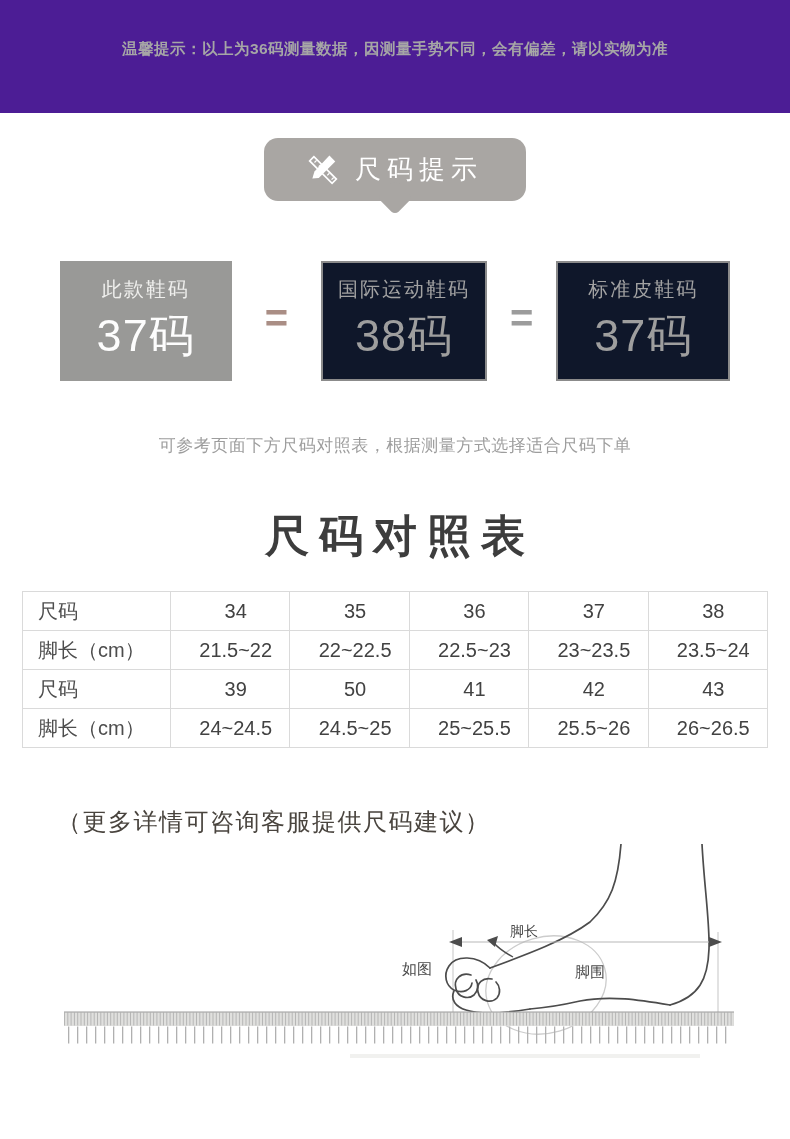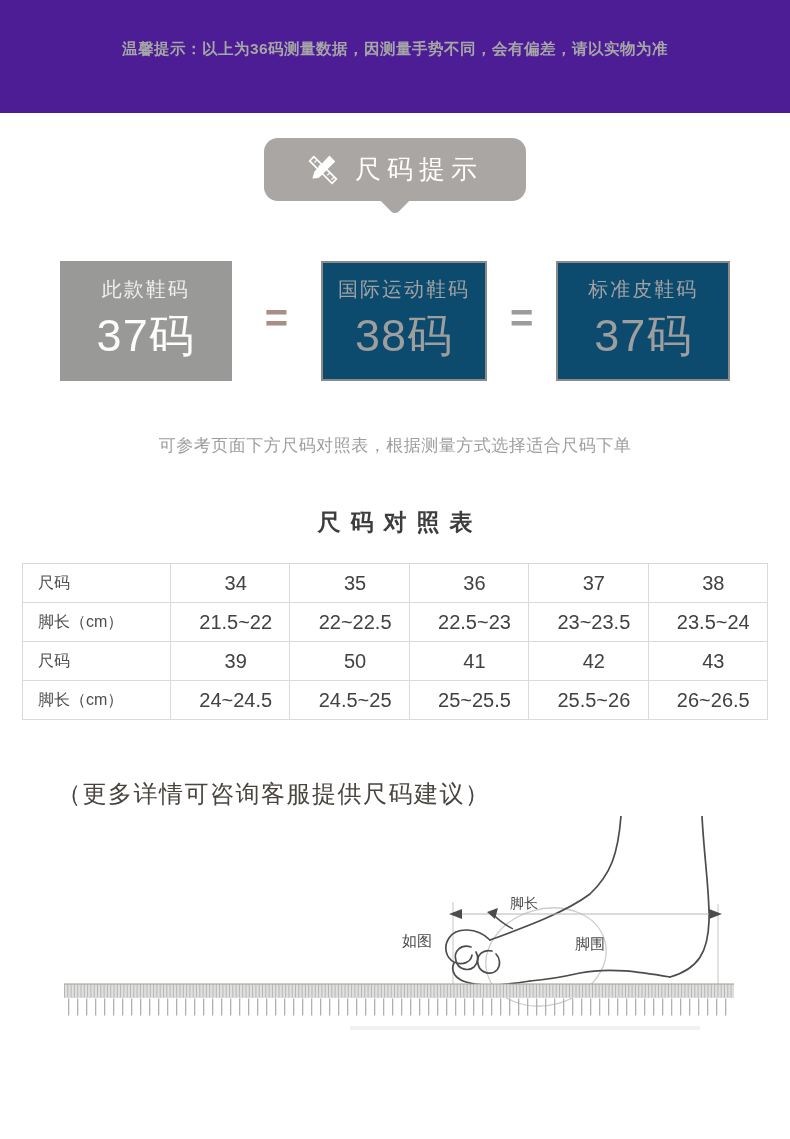--- a/index.html
+++ b/index.html
@@ -19,43 +19,43 @@
     background:#a9a6a3; transform:translateX(-50%) rotate(45deg); border-radius:5px; }
   .badge-label { font-size:26px; letter-spacing:6px; text-indent:3px; }
   .badge-icon svg { display:block; }
 
   
   .equiv { display:flex; align-items:center; justify-content:center; margin-top:60px; height:120px; }
   .size-box { height:120px; display:flex; flex-direction:column; align-items:center; justify-content:center; }
   .size-box.filled { width:172px; background:#999997; }
   .size-box.filled .lbl { color:#efefed; }
   .size-box.filled .val { color:#fdfdfd; }
-  .size-box.outlined { border:2px solid #8b8b8b; background:#0c4a6e; }
+  .size-box.outlined { border:2px solid #8b8b8b; background:#0f172a; }
   .size-box.outlined .lbl { color:#a2a2a2; }
   .size-box.outlined .val { color:#9e9e9e; }
   .box-intl { width:166px; } .box-std { width:174px; }
   .size-box .lbl { font-size:20px; letter-spacing:2px; }
   .size-box .val { font-size:45px; margin-top:3px; letter-spacing:1px; }
   .equals { font-size:40px; font-weight:bold; line-height:1; padding-bottom:6px; }
   .eq1 { color:#aa8e85; margin:0 33px; }
   .eq2 { color:#9c9c9c; margin:0 23px; }
 
   
   .note { margin-top:50px; text-align:center; font-size:17px; line-height:30px; color:#9d9d9d; letter-spacing:.5px; }
   .note p { margin:0; }
   .note .asterisk { color:#b2837a; margin-right:5px; }
 
   
-  .table-title { margin:46px 0 0; text-align:center; font-size:23px; font-weight:bold;
+  .table-title { margin:46px 0 0; text-align:center; font-size:44px; font-weight:bold;
     color:#3d3d3d; letter-spacing:10px; text-indent:10px; }
 
   
   table.size-table { width:746px; margin:25px auto 0; border-collapse:collapse; table-layout:fixed; }
   .size-table th, .size-table td { border:1px solid #dadada; height:39px; font-weight:normal;padding-left:12px; }
-  .size-table th { width:148px; text-align:left; padding-left:15px; font-size:16px; color:#4d4d4d; }
+  .size-table th { width:148px; text-align:left; padding-left:15px; font-size:20px; color:#4d4d4d; }
   .size-table td { text-align:center; font-size:20px; color:#424242; }
 
   
   .footer-note { margin:58px 0 0 57px; font-size:24px; color:#49443e; letter-spacing:1.5px; }
 
   
   .diagram { margin-top:6px; }
   .diagram svg { display:block; }
   .diagram text { font-family:"Liberation Sans","DejaVu Sans",sans-serif; }
 </style>

